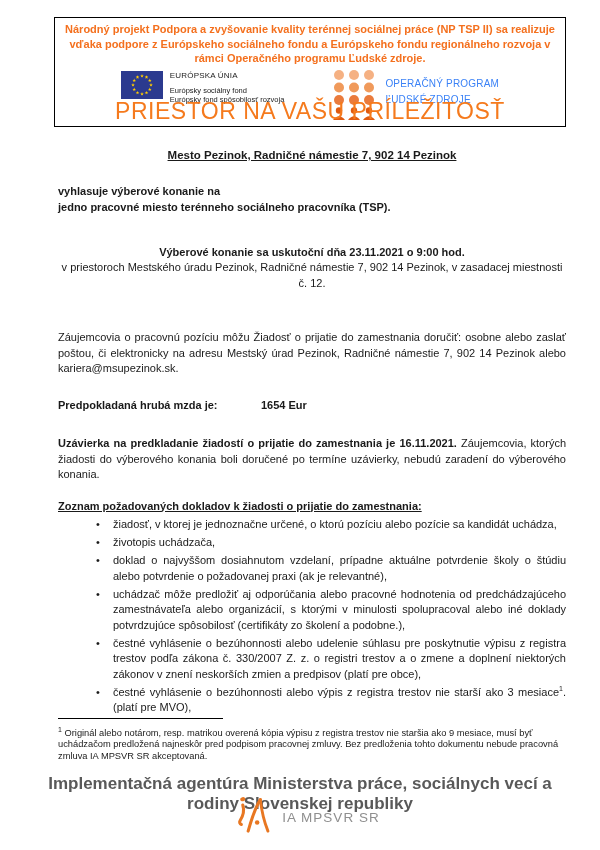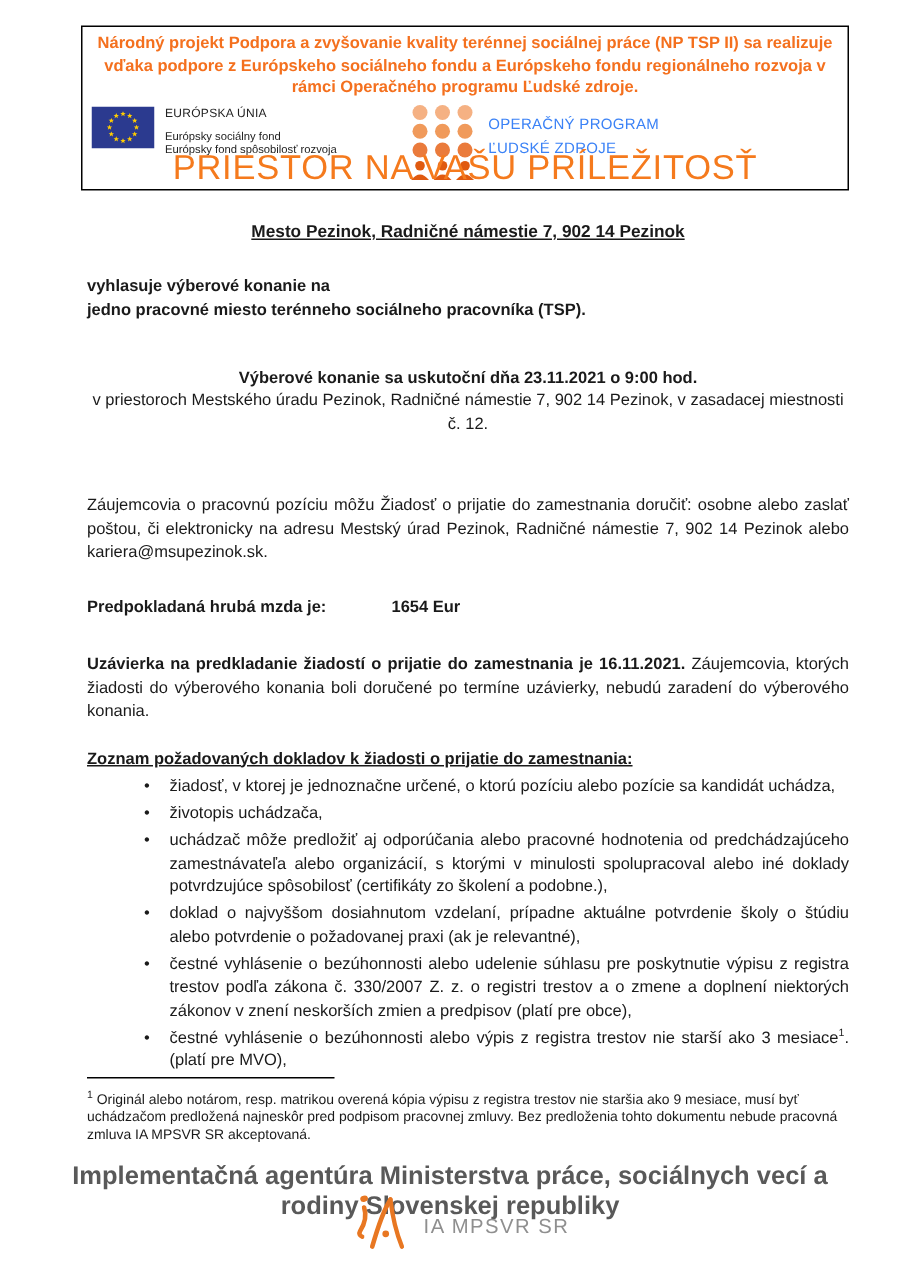--- a/index.html
+++ b/index.html
@@ -12,21 +12,21 @@
   
   .header-box {
     position:absolute; left:46px; top:17px; width:512px; height:110px;
     border:1px solid #000; padding:4px 6px 2px 6px;
   }
   .project-note {
     color:#F4701E; font-weight:bold; font-size:11px; line-height:14.5px;
     text-align:center;
   }
   .logos-row {
-    display:flex; justify-content:flex-start; align-items:flex-start;
+    display:flex; justify-content:center; align-items:flex-start;
     gap:48px; margin-top:5px;
   }
   .logo-group { display:flex; align-items:flex-start; gap:7px; }
   .eu-flag { width:42px; height:28px; display:block; }
   .eu-text { padding-top:0; }
   .eu-title { font-size:8px; color:#222; letter-spacing:.2px; margin-bottom:6px; }
   .eu-line { font-size:7.5px; color:#222; line-height:9.5px; }
   .oplz-dots { width:46px; height:52px; display:block; margin-top:-2px; }
   .oplz-text { padding-top:5px; }
   .oplz-line { font-size:10px; color:#3b82f6; line-height:16px; letter-spacing:.2px; }
@@ -169,22 +169,22 @@
 
     <div class="deadline-par">
       <span class="deadline-bold">Uzávierka na predkladanie žiadostí o prijatie do zamestnania je 16.11.2021.</span><span> Záujemcovia, ktorých žiadosti do výberového konania boli doručené po termíne uzávierky, nebudú zaradení do výberového konania.</span>
     </div>
 
     <div class="docs-heading">Zoznam požadovaných dokladov k žiadosti o prijatie do zamestnania:</div>
 
     <ul class="docs-list">
         <li><span>žiadosť, v ktorej je jednoznačne určené, o ktorú pozíciu alebo pozície sa kandidát uchádza,</span></li>
         <li><span>životopis uchádzača,</span></li>
+        <li><span>doklad o najvyššom dosiahnutom vzdelaní, prípadne aktuálne potvrdenie školy o štúdiu alebo potvrdenie o požadovanej praxi (ak je relevantné),</span></li>
         <li><span>uchádzač môže predložiť aj odporúčania alebo pracovné hodnotenia od predchádzajúceho zamestnávateľa alebo organizácií, s ktorými v minulosti spolupracoval alebo iné doklady potvrdzujúce spôsobilosť (certifikáty zo školení a podobne.),</span></li>
-        <li><span>doklad o najvyššom dosiahnutom vzdelaní, prípadne aktuálne potvrdenie školy o štúdiu alebo potvrdenie o požadovanej praxi (ak je relevantné),</span></li>
         <li><span>čestné vyhlásenie o bezúhonnosti alebo udelenie súhlasu pre poskytnutie výpisu z registra trestov podľa zákona č. 330/2007 Z. z. o registri trestov a o zmene a doplnení niektorých zákonov v znení neskorších zmien a predpisov (platí pre obce),</span></li>
         <li><span>čestné vyhlásenie o bezúhonnosti alebo výpis z registra trestov nie starší ako 3 mesiace</span><sup>1</sup><span>. (platí pre MVO),</span></li>
       </ul>
   </div>
 
   <div class="footnote-sep"></div>
   <div class="footnote">
     <sup>1</sup><span> Originál alebo notárom, resp. matrikou  overená kópia výpisu z registra trestov nie staršia ako 9 mesiace, musí byť uchádzačom predložená najneskôr pred podpisom pracovnej zmluvy. Bez predloženia tohto dokumentu nebude pracovná zmluva IA MPSVR SR akceptovaná.</span>
   </div>
 

